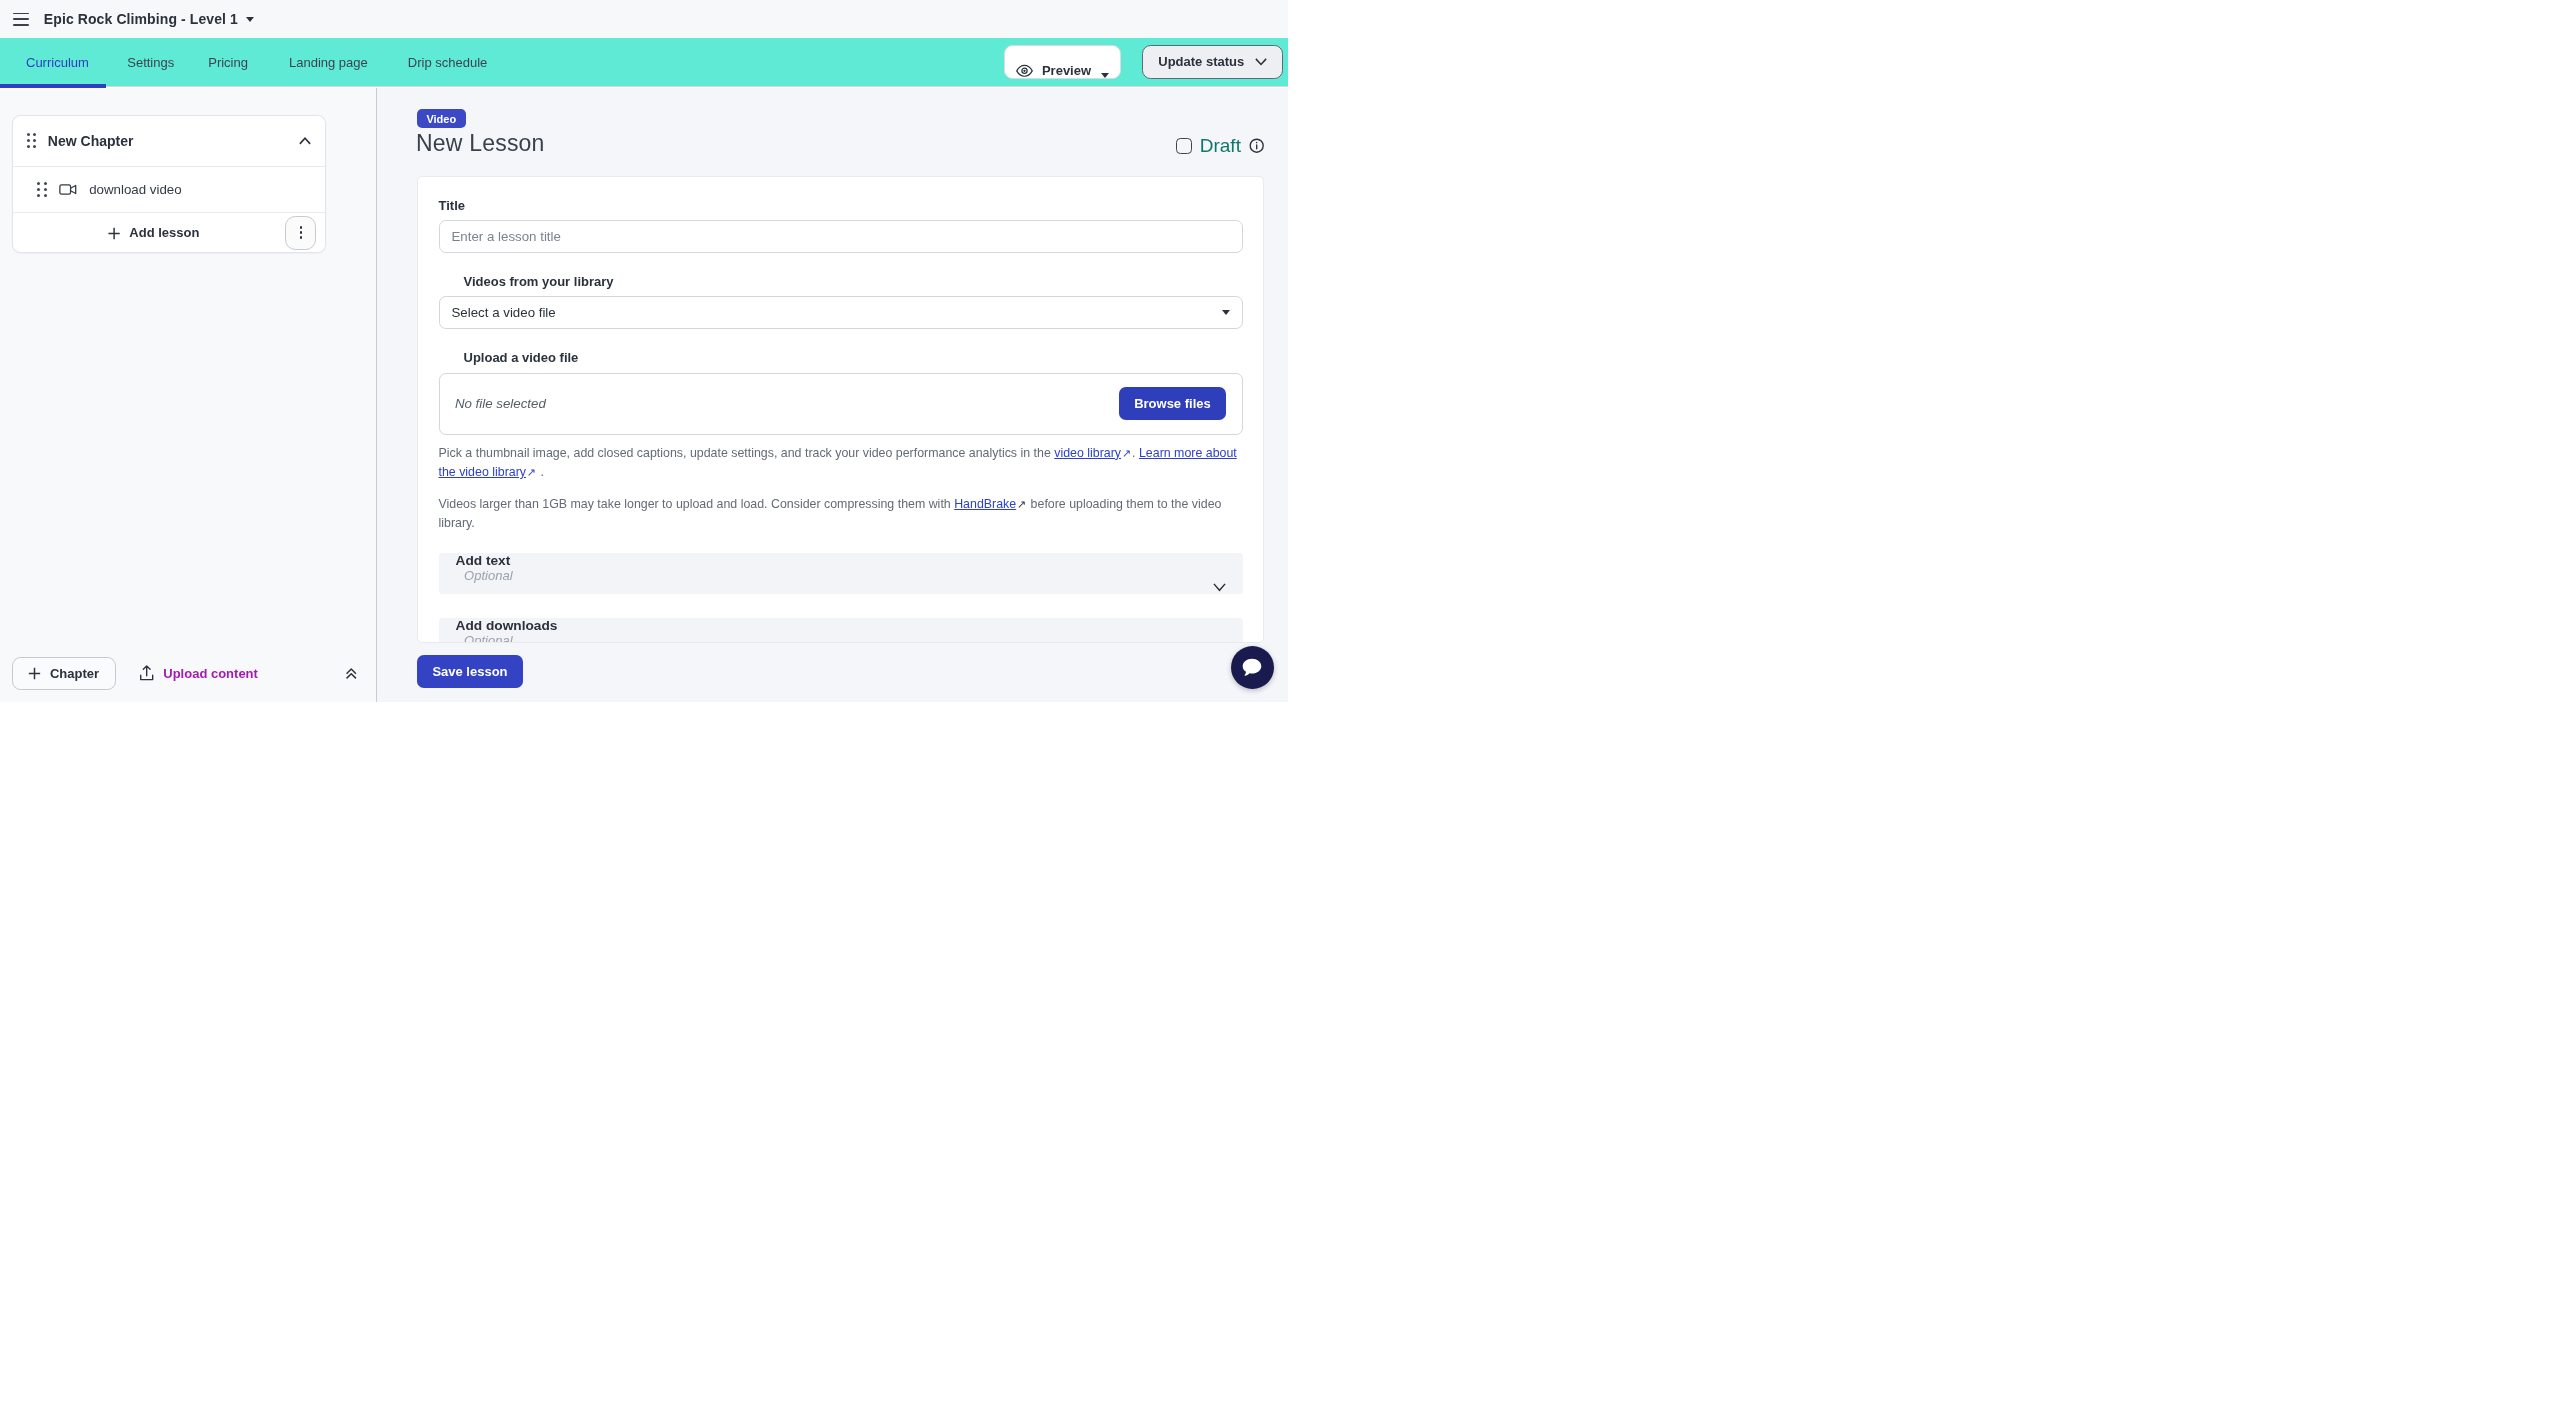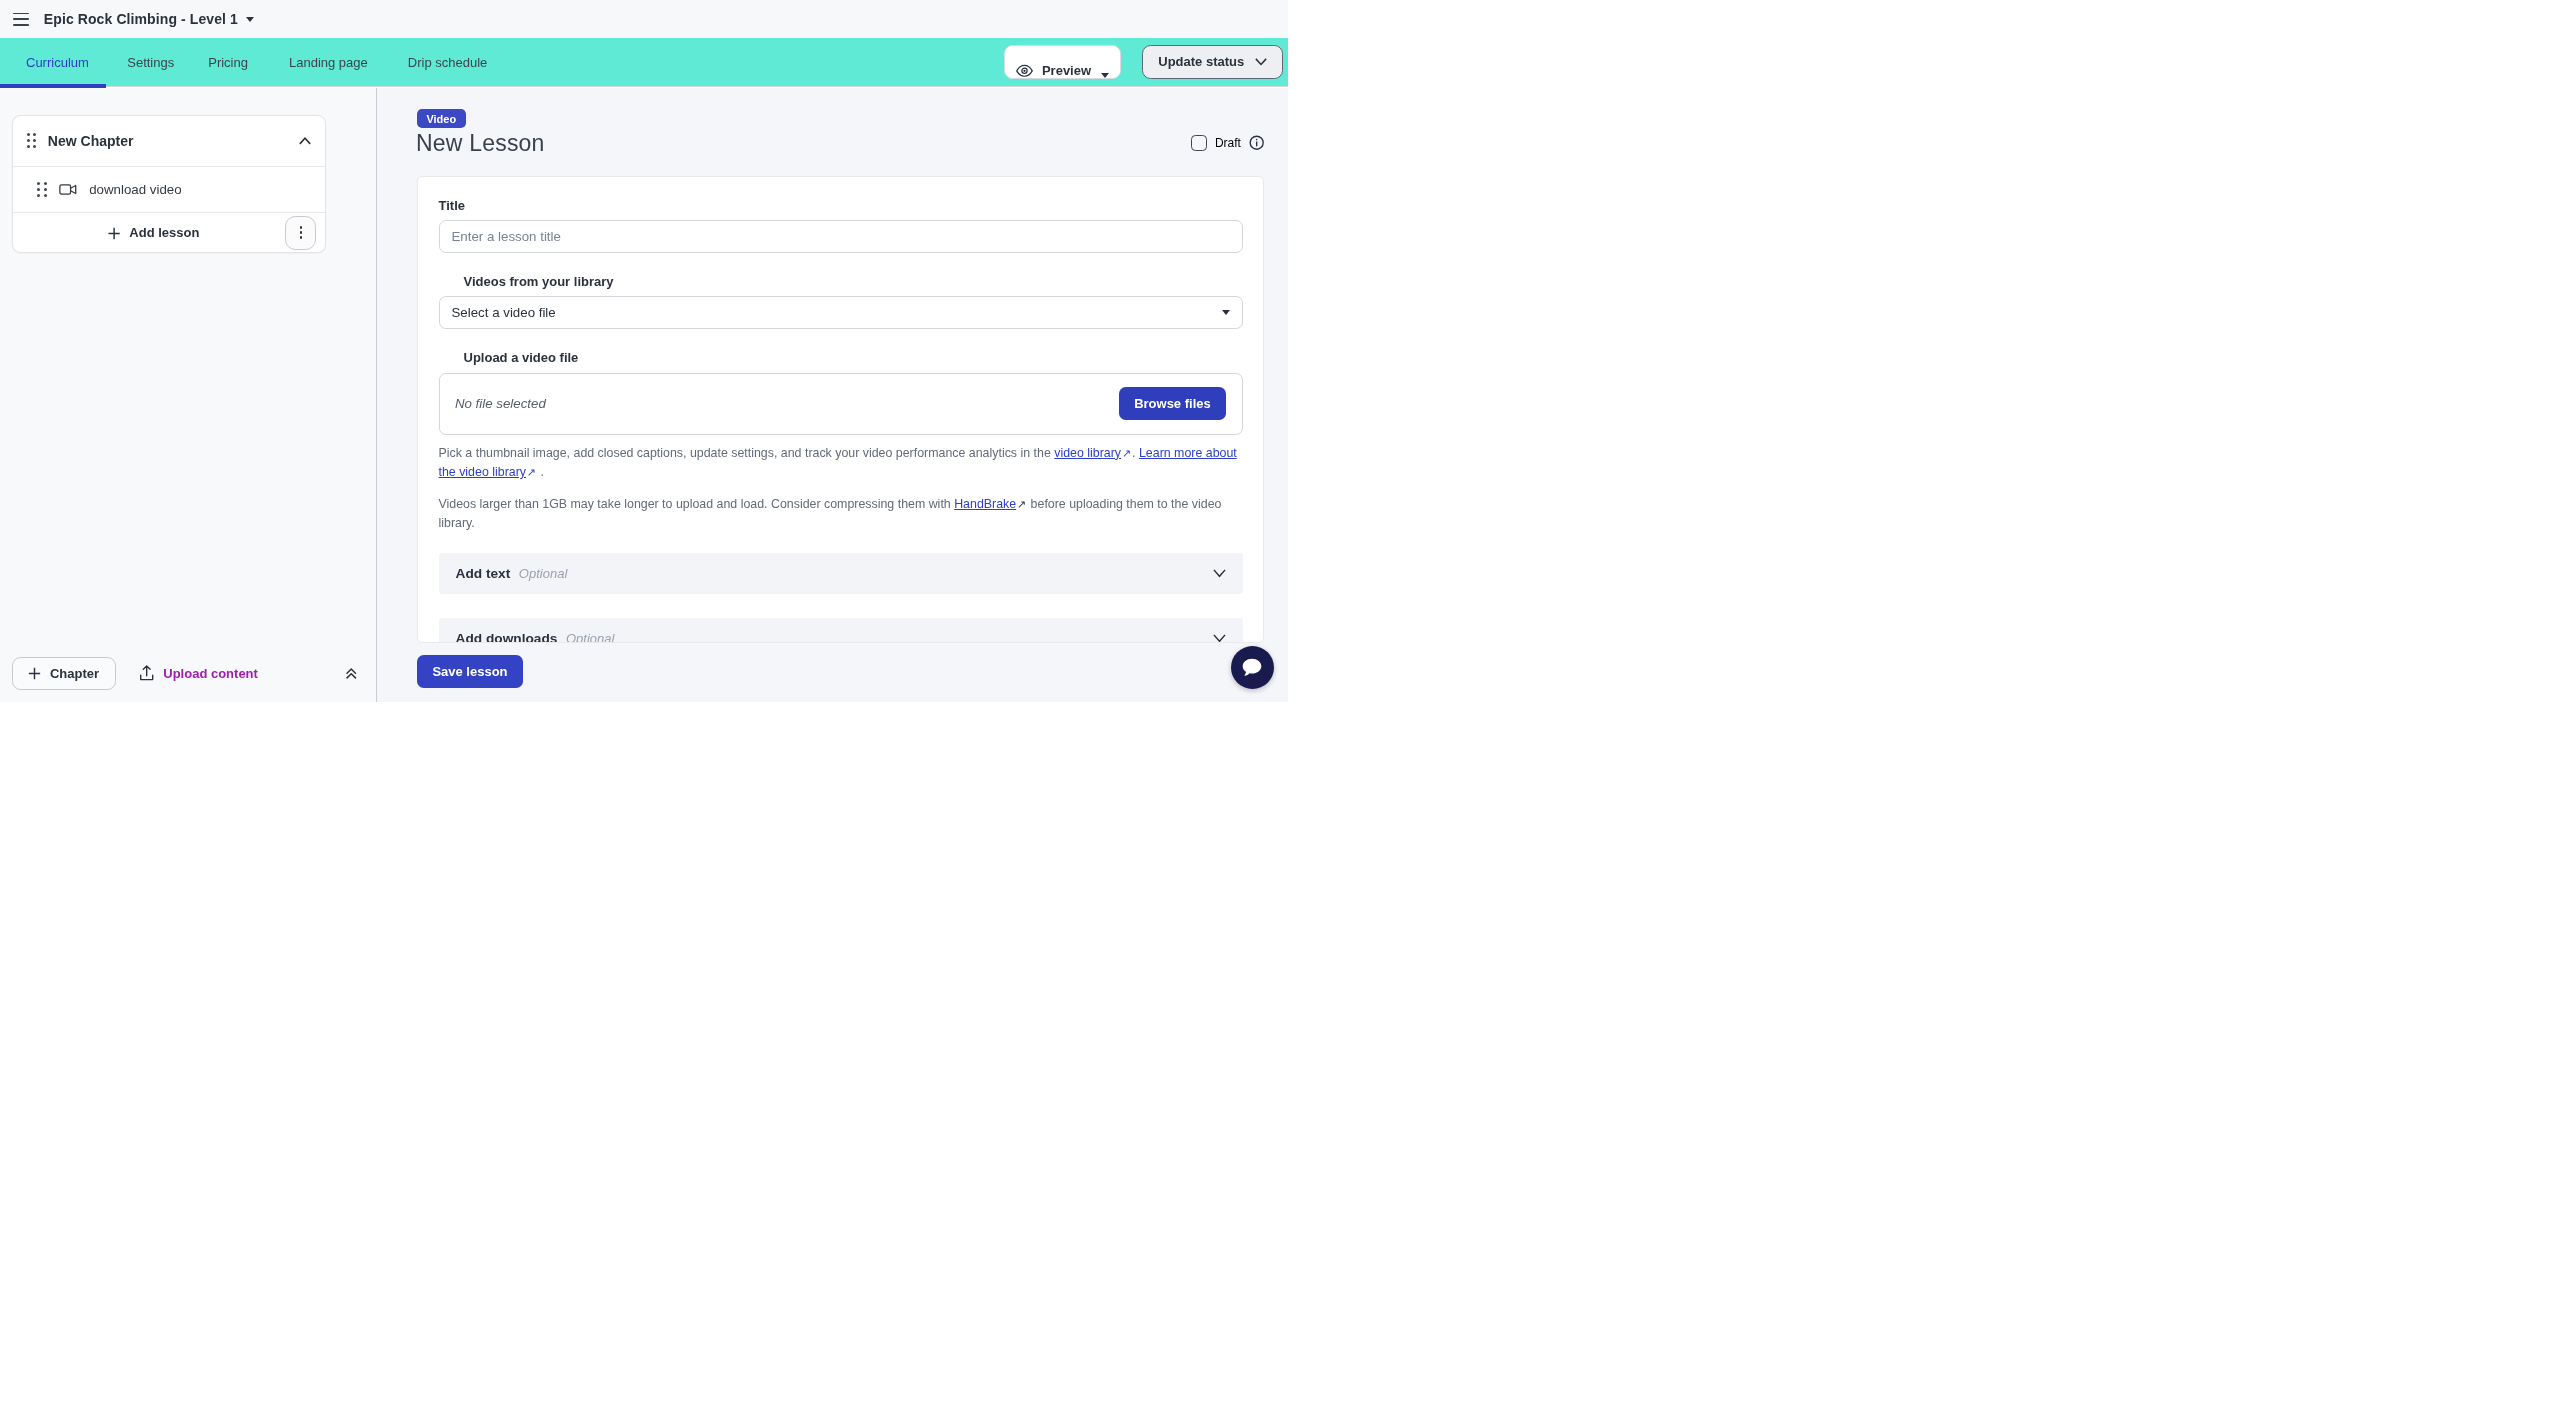--- a/index.html
+++ b/index.html
@@ -93,21 +93,21 @@
   
   .main { position:absolute; left:377px; right:0; top:88px; bottom:0; background:#f5f6f9; }
   .type-badge {
     position:absolute; left:40px; top:21.4px;
     background:#3b49c4; color:#fff; font-size:11px; font-weight:700;
     padding:3.4px 9.4px; border-radius:5.1px;
   }
   .lesson-title { position:absolute; left:39px; top:42px; font-size:23px; font-weight:500; color:#3a414c; letter-spacing:0.2px; }
   .draft-wrap { position:absolute; right:24px; top:47px; display:flex; align-items:center; gap:7.7px; }
   .checkbox { width:16.3px; height:16.3px; border:1.7px solid #3d4550; border-radius:4.3px; background:transparent; cursor:pointer; }
-  .draft-label { font-size:12px; color:#000000; }
+  .draft-label { font-size:19px; color:#0f766e; }
 
   .form-card {
     position:absolute; left:40px; right:24px; top:88px; height:467px;
     background:#fff; border:0.9px solid #e9eaee; border-radius:5.1px;
     padding:20.5px 20.5px 0; overflow:hidden;
   }
   .field-label { font-size:13px; font-weight:700; color:#2b323c; margin-bottom:7.7px; }
   .mt { margin-top:20.5px;margin-left:25px; }
   .text-input {
     width:100%; height:33px; border:0.9px solid #d3d6da; border-radius:6.8px;
@@ -132,21 +132,21 @@
     font-family:"Liberation Sans", sans-serif;
   }
   .help-p { margin-top:9px; font-size:12.4px; line-height:1.58; color:#636b77; }
   .help-p.second { margin-top:12px; }
   a.inline-link { color:#2c40cc; text-decoration:underline; cursor:pointer; }
   .ext-arrow { color:#2c40cc; font-size:11px; text-decoration:none; display:inline-block; padding:0 0.9px; }
   .ext-arrow.dark { color:#2b323c; }
 
   .accordion {
     height:41px; background:#f3f4f8; border-radius:3.4px;
-    display:flex; align-items:center; padding:0 17px; cursor:pointer;
+    display:flex; padding:0 17px; cursor:pointer;flex-direction:column;
   }
   .accordion.first { margin-top:19px; }
   .accordion.second { margin-top:24px; }
   .accordion-title { font-size:13.7px; font-weight:700; color:#2b323c; }
   .optional { margin-left:8.6px; font-size:13px; font-style:italic; color:#9aa2ad; }
   .accordion .chev { margin-left:auto; }
 
   .btn-save {
     position:absolute; left:40px; top:567px; height:33px; padding:0 15.4px;
     background:#3443c3; color:#fff; border:none; border-radius:6.8px;

